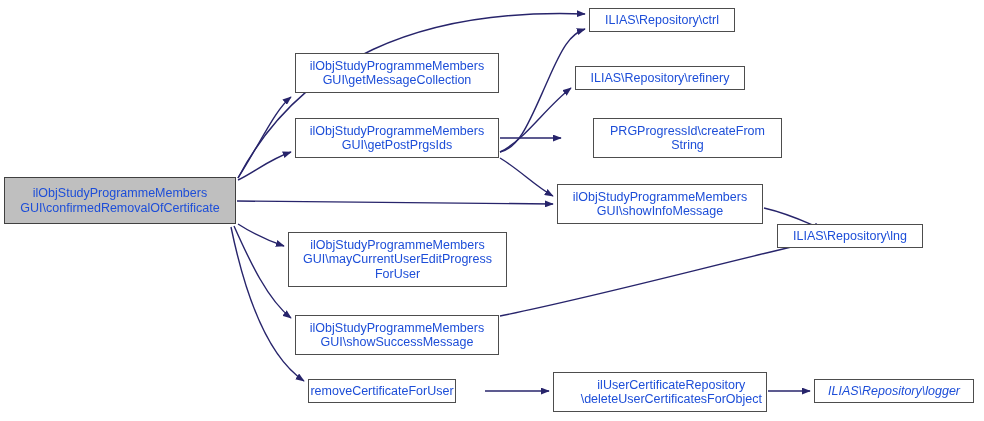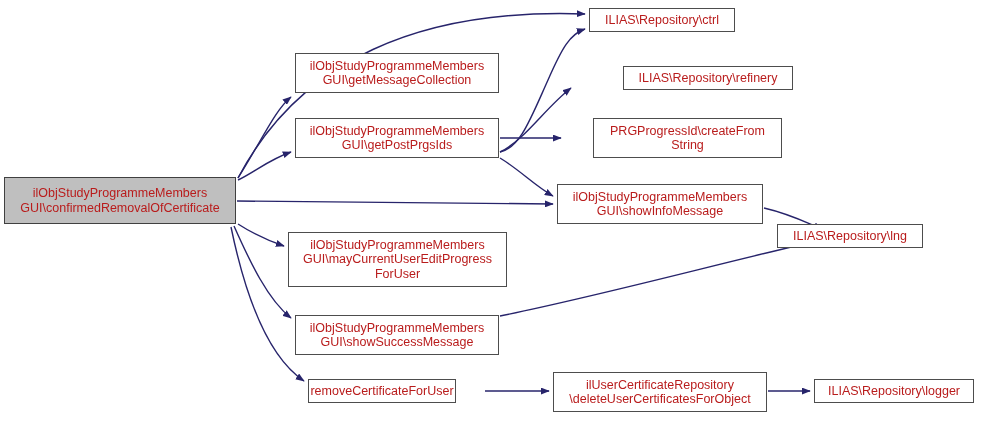--- a/index.html
+++ b/index.html
@@ -1,21 +1,21 @@
 <!DOCTYPE html>
 <html><head>
 <meta charset="utf-8">
 <style>
   html,body{margin:0;padding:0;background:#ffffff;}
   body{font-family:"Liberation Sans","DejaVu Sans",sans-serif;}
   #canvas{position:relative;width:984px;height:421px;background:#ffffff;overflow:hidden;}
   #edges{position:absolute;left:0;top:0;width:984px;height:421px;}
   .node{position:absolute;box-sizing:border-box;border:1px solid #4d4d4d;background:#ffffff;
         display:flex;align-items:center;justify-content:center;text-align:center;
-        font-size:12.5px;line-height:14.5px;color:#b91c1c;letter-spacing:0px;}
+        font-size:12.5px;line-height:14.5px;color:#1d4ed8;letter-spacing:0px;}
   .node.root{background:#bfbfbf;border:1px solid #404040;}
   .node span{display:block;padding:0 4px;white-space:pre-line;}
 </style>
 </head>
 <body>
 
 <div id="canvas">
   <svg id="edges" viewBox="0 0 984 421">
     <defs>
       <marker id="arrow" markerWidth="9" markerHeight="7" refX="8.2" refY="3.5" orient="auto" markerUnits="userSpaceOnUse">
@@ -61,35 +61,35 @@
       <div class="node" style="left: 295px; top: 315px; width: 204px; height: 40px;">
         <span>ilObjStudyProgrammeMembers
 GUI\showSuccessMessage</span>
       </div>
       <div class="node" style="left: 308px; top: 379px; width: 148px; height: 24px;">
         <span>removeCertificateForUser</span>
       </div>
       <div class="node" style="left: 589px; top: 8px; width: 146px; height: 24px;">
         <span>ILIAS\Repository\ctrl</span>
       </div>
-      <div class="node" style="left: 575px; top: 66px; width: 170px; height: 24px; margin-left: 48px;">
+      <div class="node" style="left: 575px; top: 66px; width: 170px; height: 24px;">
         <span>ILIAS\Repository\refinery</span>
       </div>
       <div class="node" style="left: 565px; top: 118px; width: 189px; height: 40px; margin-left: 28px;">
         <span>PRGProgressId\createFrom
 String</span>
       </div>
       <div class="node" style="left: 557px; top: 184px; width: 206px; height: 40px;">
         <span>ilObjStudyProgrammeMembers
 GUI\showInfoMessage</span>
       </div>
       <div class="node" style="left: 777px; top: 224px; width: 146px; height: 24px;">
         <span>ILIAS\Repository\lng</span>
       </div>
-      <div class="node" style="left: 814px; top: 379px; width: 160px; height: 24px;">
+      <div class="node" style="left: 814px; top: 379px; width: 160px; height: 24px; font-style: italic;">
         <span>ILIAS\Repository\logger</span>
       </div>
-      <div class="node" style="left: 553px; top: 372px; width: 214px; height: 40px;">
+      <div class="node" style="left: 553px; top: 372px; width: 214px; height: 40px; justify-content: flex-end;">
         <span>ilUserCertificateRepository
 \deleteUserCertificatesForObject</span>
       </div>
     </div>
 </div>
 
 </body></html>

